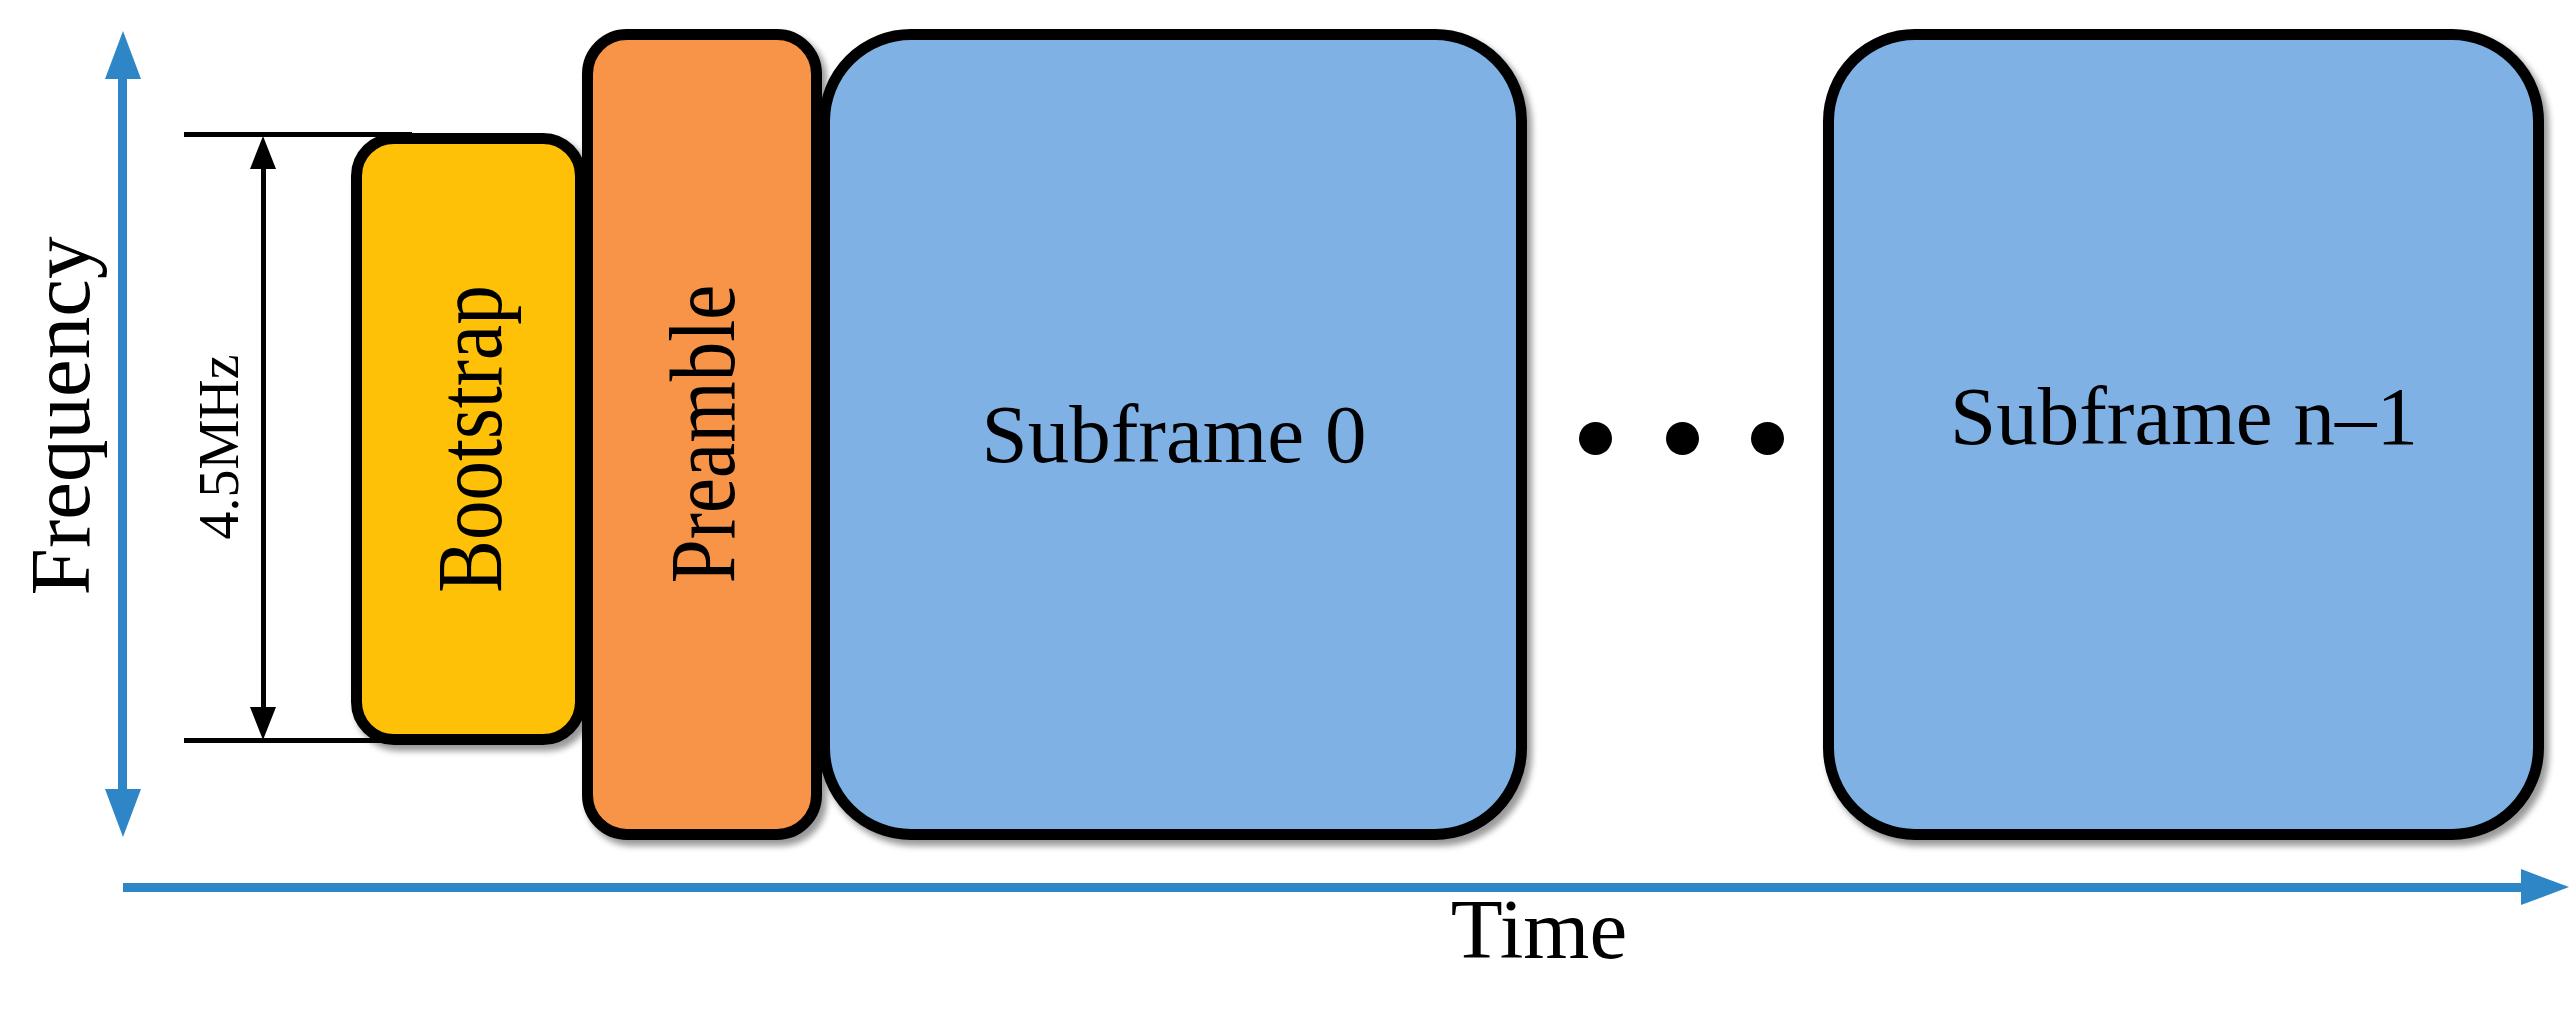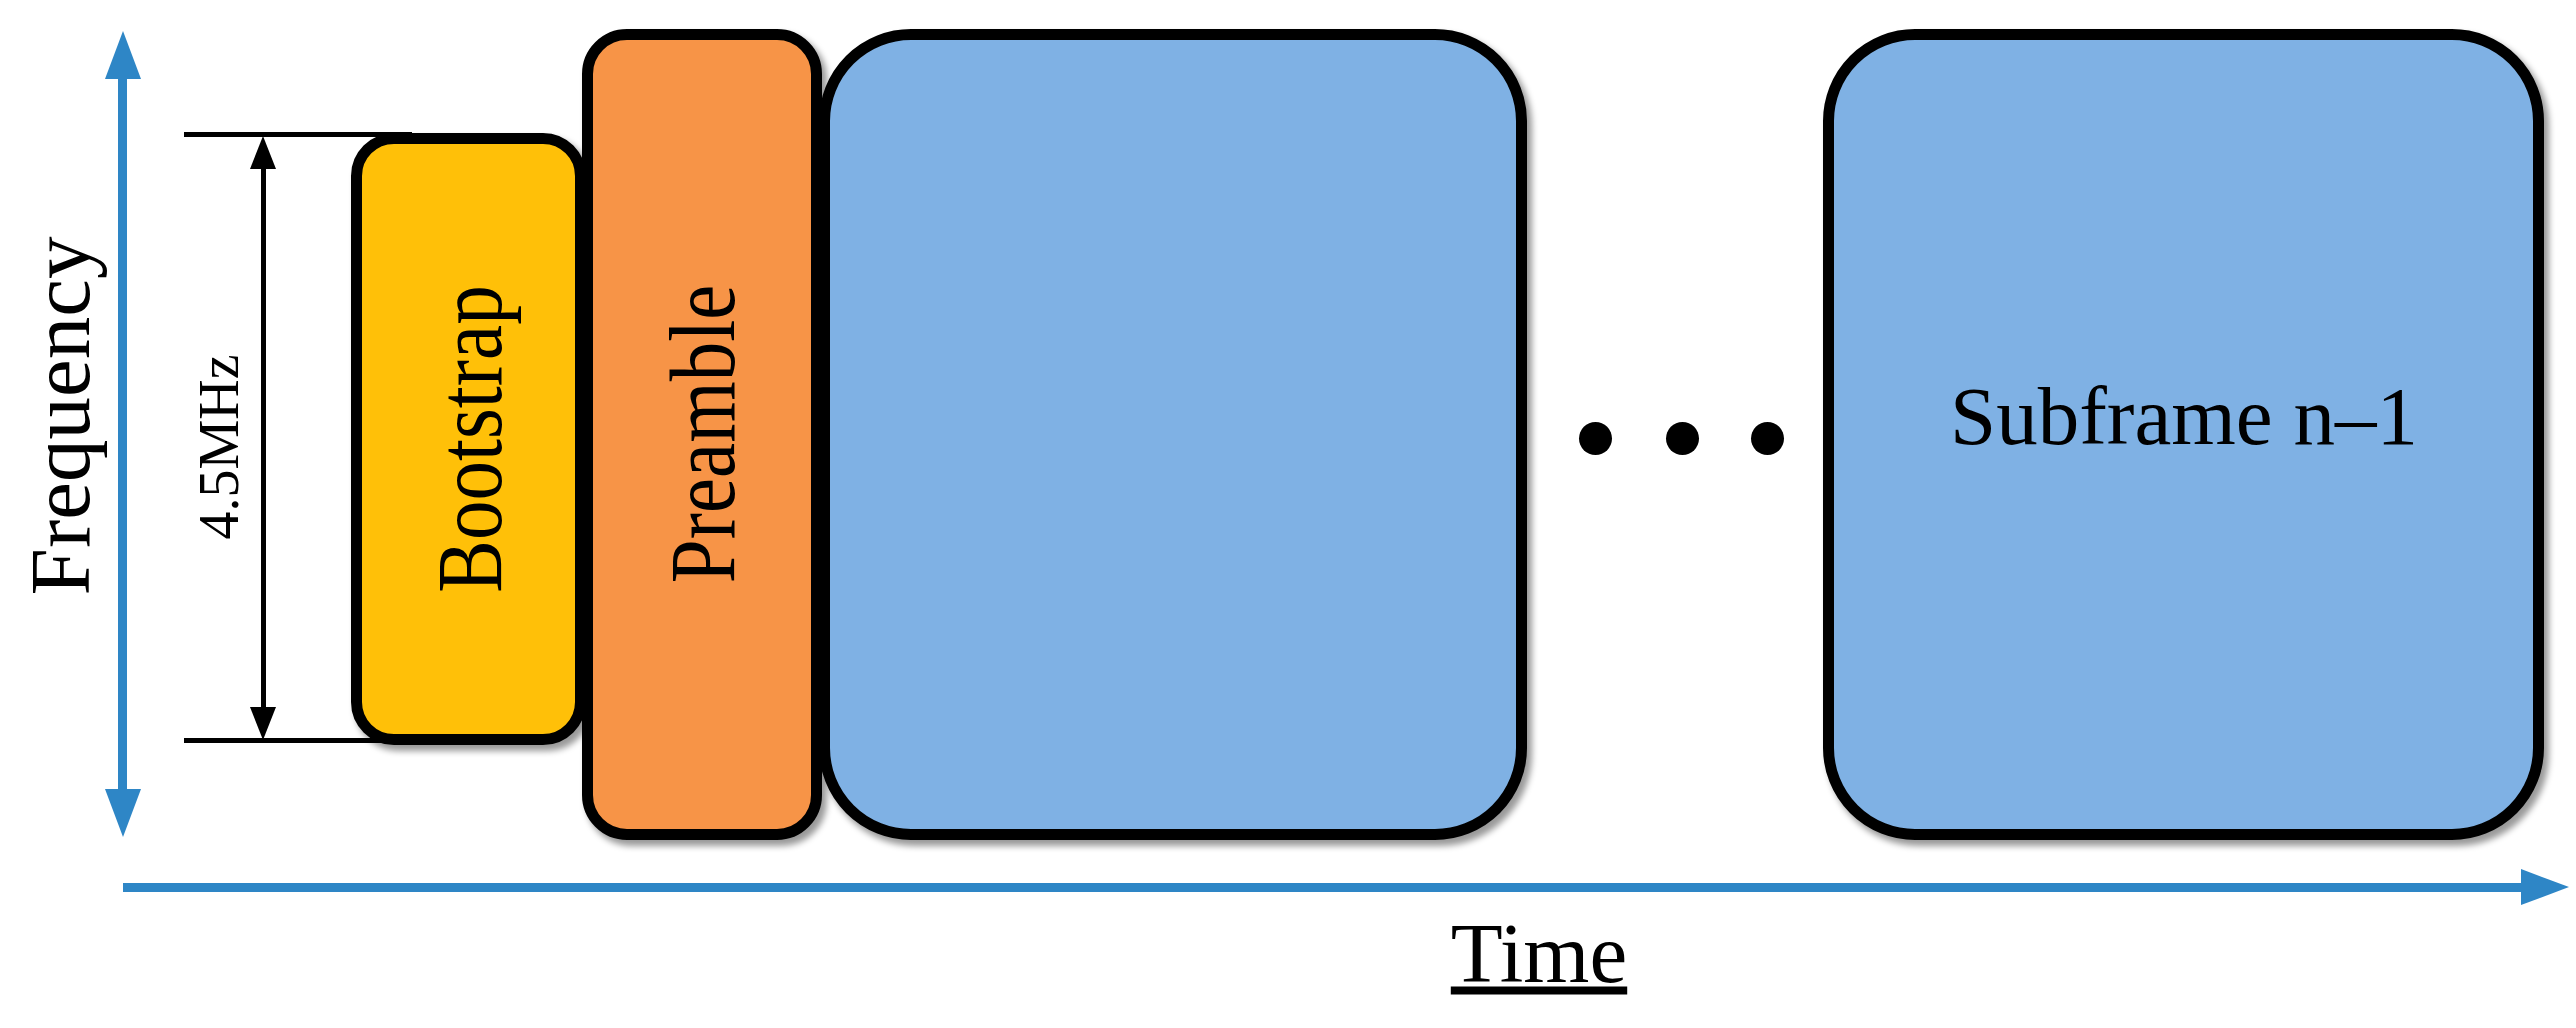--- a/index.html
+++ b/index.html
@@ -85,21 +85,21 @@
     position: absolute;
     white-space: nowrap;
     line-height: 1;
     z-index: 6;
     transform: translate(-50%, -50%);
   }
   .lbl-v  { transform: translate(-50%, -50%) rotate(-90deg); }
   .lbl-vc { transform: translate(-50%, -50%) rotate(-90deg) scaleX(0.85); }
 
   .label-frequency { left: 60px;   top: 416px; font-size: 85px; }
-  .label-time      { left: 1539px; top: 953px; font-size: 85px; text-decoration: underline; }
+  .label-time      { left: 1539px; top: 929px; font-size: 85px; }
   .label-dim       { left: 219px;  top: 447px; font-size: 56px; }
   .label-bootstrap { left: 469px;  top: 439px; font-size: 93px; }
   .label-preamble  { left: 702px;  top: 434px; font-size: 93px; }
   .label-subframe0 { left: 1174px; top: 434px; font-size: 83px; }
   .label-subframeN { left: 2184px; top: 416px; font-size: 83px; }
 
   
   .dot {
     position: absolute;
     top: 422px;
@@ -133,20 +133,21 @@
   <div class="tri dim-head-down" style="border-top-color: rgb(0, 0, 0);"></div>
   <div class="lbl lbl-v label-dim">4.5MHz</div>
 
   <div class="block block-bootstrap" style="background-color: rgb(255, 192, 8);"></div>
   <div class="lbl lbl-vc label-bootstrap">Bootstrap</div>
 
   <div class="block block-preamble" style="background-color: rgb(247, 148, 71);"></div>
   <div class="lbl lbl-vc label-preamble">Preamble</div>
 
   <div class="block block-subframe0" style="background-color: rgb(127, 177, 228);"></div>
+  <div class="lbl label-subframe0">Subframe 0</div>
 
   <div class="block block-subframeN" style="background-color: rgb(127, 177, 228);"></div>
   <div class="lbl label-subframeN">Subframe n–1</div>
 
   <div class="dot dot-1"></div>
   <div class="dot dot-2"></div>
   <div class="dot dot-3"></div>
 
 </div>
 

